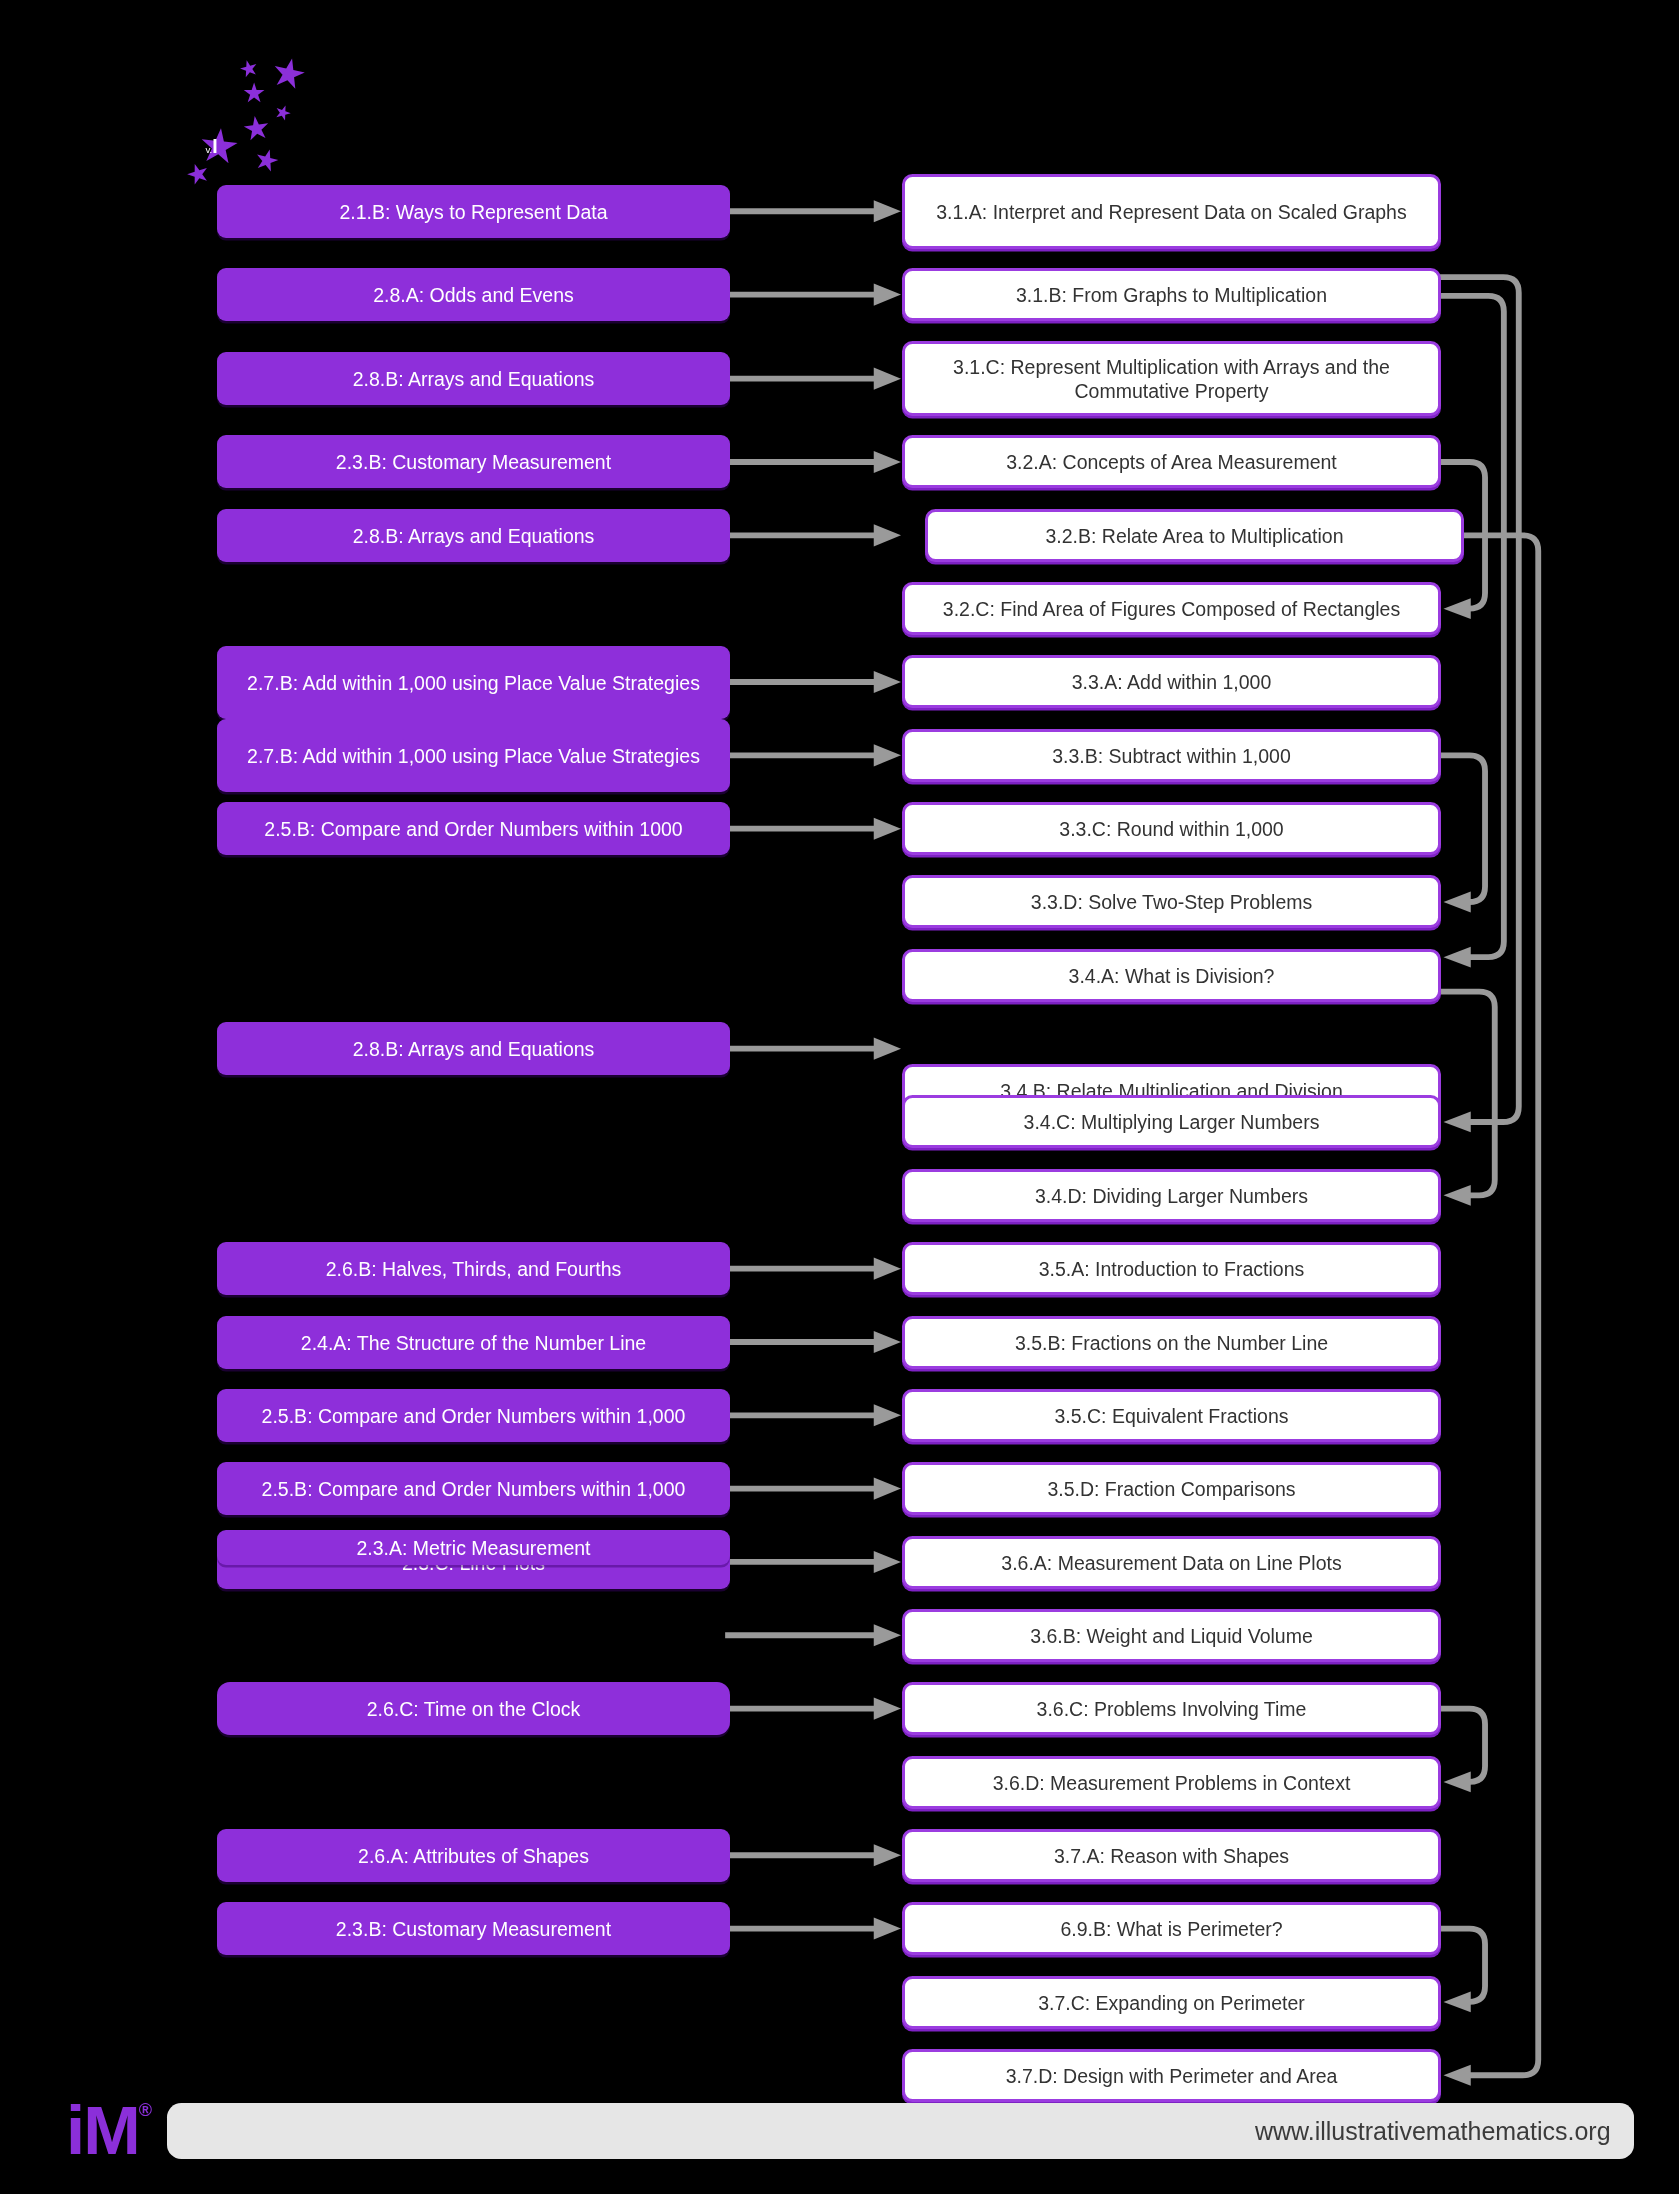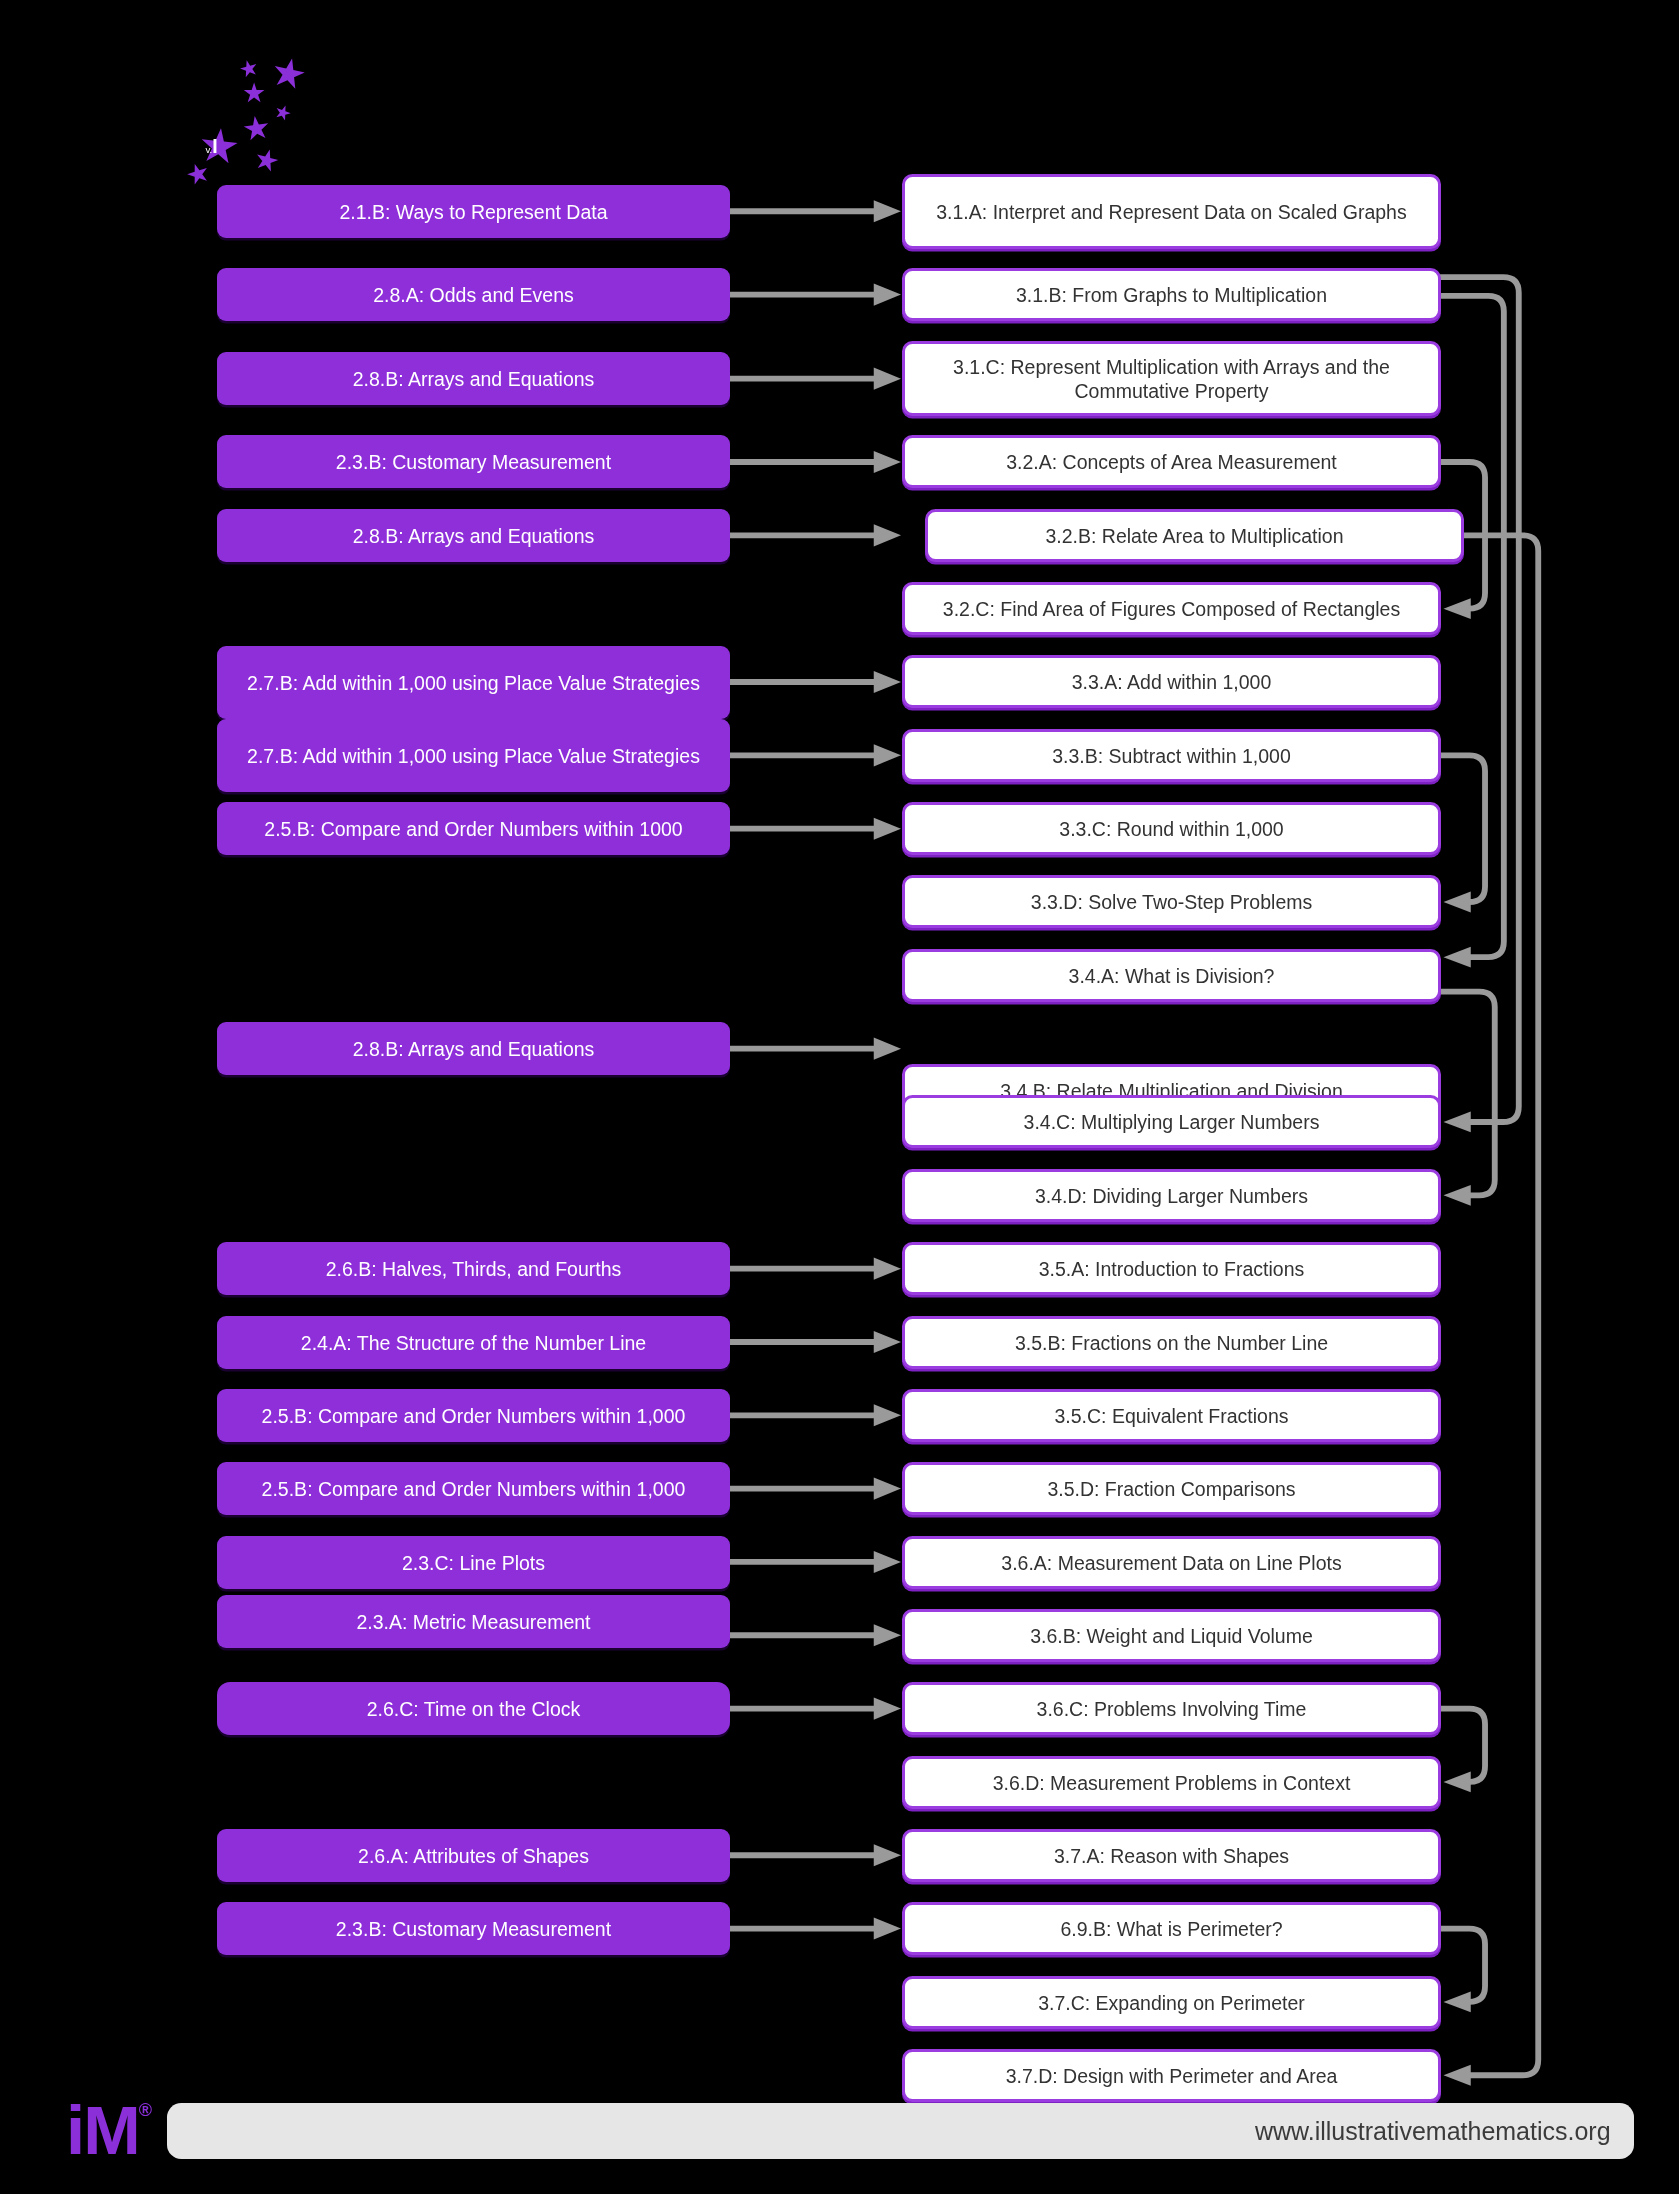--- a/index.html
+++ b/index.html
@@ -145,21 +145,21 @@
       <div class="lbox" style="top: 1242px; height: 53px;">2.6.B: Halves, Thirds, and Fourths</div>
       <div class="rbox" style="top: 1316px; height: 53px;">3.5.B: Fractions on the Number Line</div>
       <div class="lbox" style="top: 1316px; height: 53px;">2.4.A: The Structure of the Number Line</div>
       <div class="rbox" style="top: 1389px; height: 53px;">3.5.C: Equivalent Fractions</div>
       <div class="lbox" style="top: 1389px; height: 53px;">2.5.B: Compare and Order Numbers within 1,000</div>
       <div class="rbox" style="top: 1462px; height: 53px;">3.5.D: Fraction Comparisons</div>
       <div class="lbox" style="top: 1462px; height: 53px;">2.5.B: Compare and Order Numbers within 1,000</div>
       <div class="rbox" style="top: 1536px; height: 53px;">3.6.A: Measurement Data on Line Plots</div>
       <div class="lbox" style="top: 1536px; height: 53px;">2.3.C: Line Plots</div>
       <div class="rbox" style="top: 1609px; height: 53px;">3.6.B: Weight and Liquid Volume</div>
-      <div class="lbox" style="top: 1595px; height: 53px;">2.3.A: Metric Measurement</div>
+      <div class="lbox" style="top: 1530px; height: 35px;">2.3.A: Metric Measurement</div>
       <div class="rbox" style="top: 1682px; height: 53px;">3.6.C: Problems Involving Time</div>
       <div class="lbox" style="top: 1682px; height: 53px; border-radius: 13px;">2.6.C: Time on the Clock</div>
       <div class="rbox" style="top: 1756px; height: 53px;">3.6.D: Measurement Problems in Context</div>
       <div class="rbox" style="top: 1829px; height: 53px;">3.7.A: Reason with Shapes</div>
       <div class="lbox" style="top: 1829px; height: 53px;">2.6.A: Attributes of Shapes</div>
       <div class="rbox" style="top: 1902px; height: 53px;">6.9.B: What is Perimeter?</div>
       <div class="lbox" style="top: 1902px; height: 53px;">2.3.B: Customary Measurement</div>
       <div class="rbox" style="top: 1976px; height: 53px;">3.7.C: Expanding on Perimeter</div>
       <div class="rbox" style="top: 2049px; height: 53px;">3.7.D: Design with Perimeter and Area</div>
     </div>

